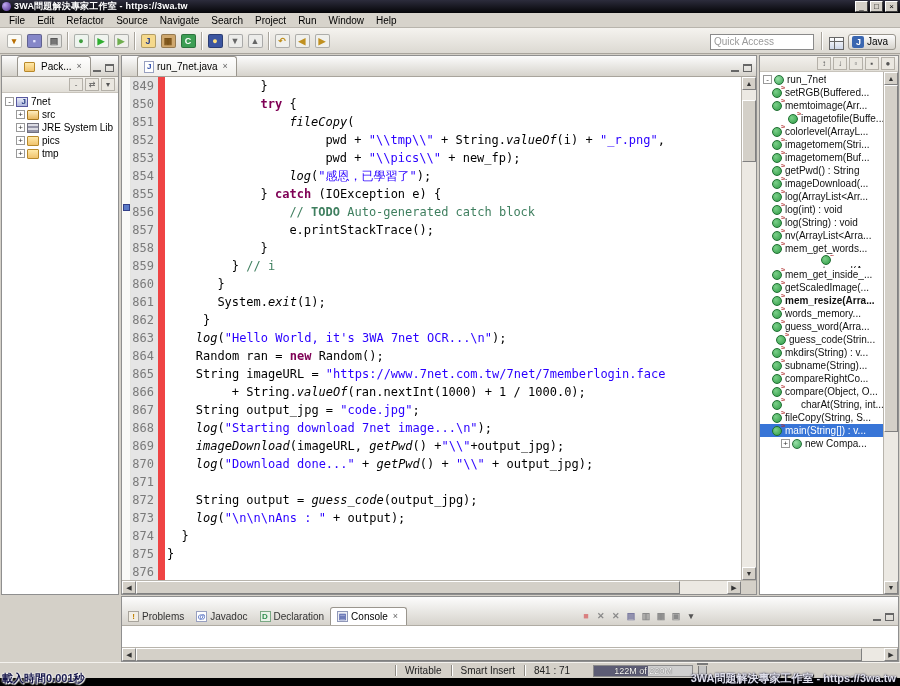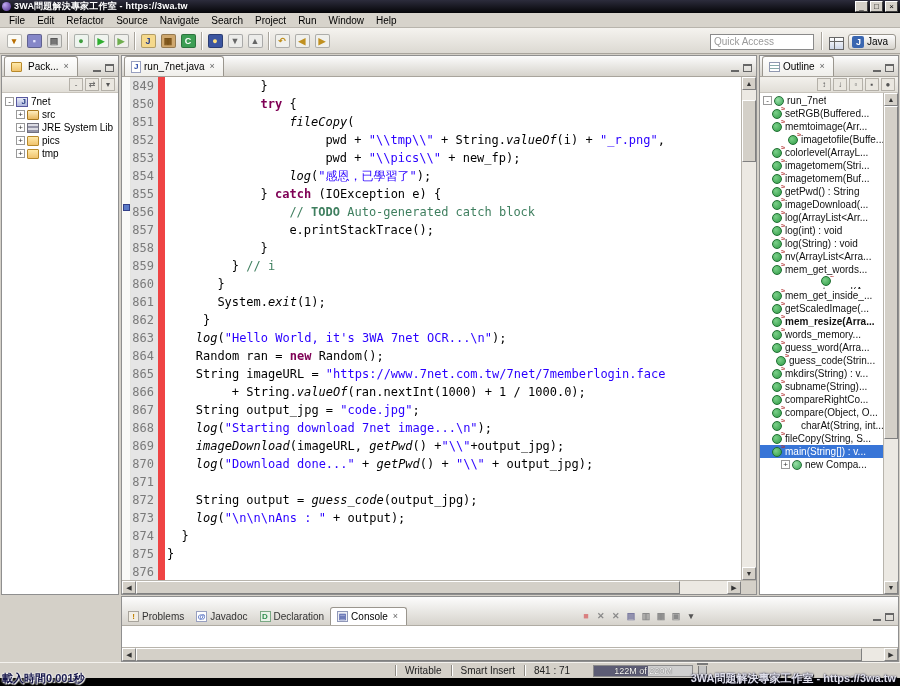--- a/index.html
+++ b/index.html
@@ -43,21 +43,21 @@
 
   
   .main{flex:1;display:flex;padding:1px 1px 0;gap:2px;min-height:0}
   .panel{background:#fff;border:1px solid #8f8f8f;display:flex;flex-direction:column;min-height:0}
   .left-panel{width:118px;flex:none}
   .center-panel{flex:1;min-width:0}
   .right-panel{width:140px;flex:none}
 
   .tabbar{height:21px;background:linear-gradient(#fcfcfc,#d6d3cc);display:flex;align-items:flex-end;
           border-bottom:1px solid #a8a49c;flex:none}
-  .tab{display:flex;align-items:center;gap:3px;height:20px;padding:0 6px;font-size:10px;margin-left:2px;
+  .tab{display:flex;align-items:center;gap:3px;height:20px;padding:0 6px;font-size:10px;margin-left:15px;
        background:linear-gradient(#ffffff,#efeeea);border:1px solid #9a968e;border-bottom:none;
        border-radius:3px 3px 0 0;white-space:nowrap}
   .tab-close{width:9px;height:9px;line-height:8px;font-size:9px;color:#666;text-align:center}
   .tab-close::before{content:"×"}
   .panel-btns{margin-left:auto;display:flex;align-items:center;gap:4px;padding:0 4px 4px 0}
   .pbtn-min{width:8px;height:7px;border-bottom:2px solid #666}
   .pbtn-max{width:9px;height:8px;border:1px solid #666;border-top:2px solid #666}
 
   
   .pe-toolbar,.ol-toolbar{height:16px;display:flex;justify-content:flex-end;align-items:center;gap:2px;
@@ -361,31 +361,20 @@
         <div class="scroll-arrow">◀</div>
         <div class="htrack">
           <div class="hthumb"></div>
         </div>
         <div class="scroll-arrow">▶</div>
         <div class="corner"></div>
       </div>
     </div>
 
     <div class="panel right-panel">
-      <div class="tabbar">
-        <div class="tab">
-          <span class="outline-tab-ic"></span>
-          <span>Outline</span>
-          <span class="tab-close"></span>
-        </div>
-        <span class="panel-btns">
-          <span class="pbtn-min"></span>
-          <span class="pbtn-max"></span>
-        </span>
-      </div>
       <div class="ol-toolbar" id="ol-toolbar">
           <span class="mini-btn">↕</span>
           <span class="mini-btn">↓</span>
           <span class="mini-btn">▫</span>
           <span class="mini-btn">▪</span>
           <span class="mini-btn">●</span>
         </div>
       <div class="ol-body">
         <div class="ol-list" id="outline-list">
             <div class="ol-row" style="padding-left: 3px;">

